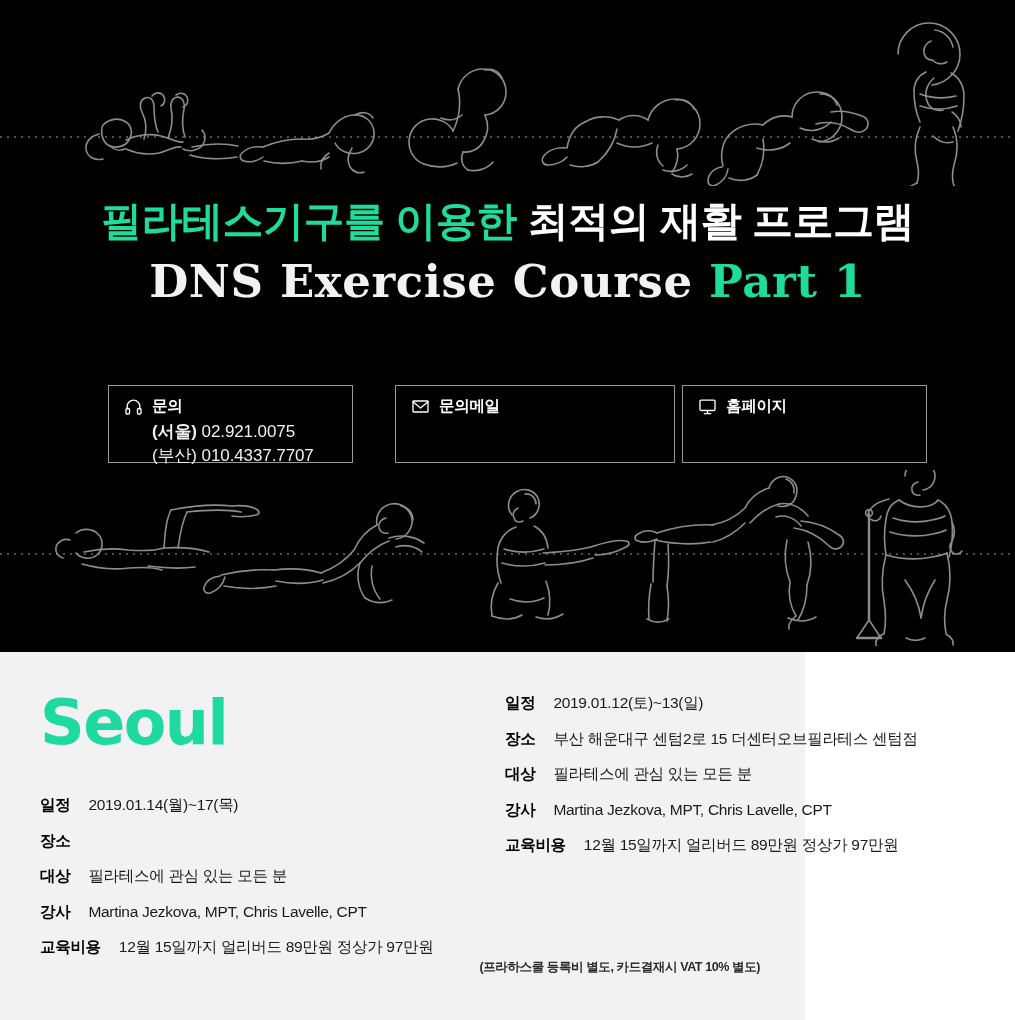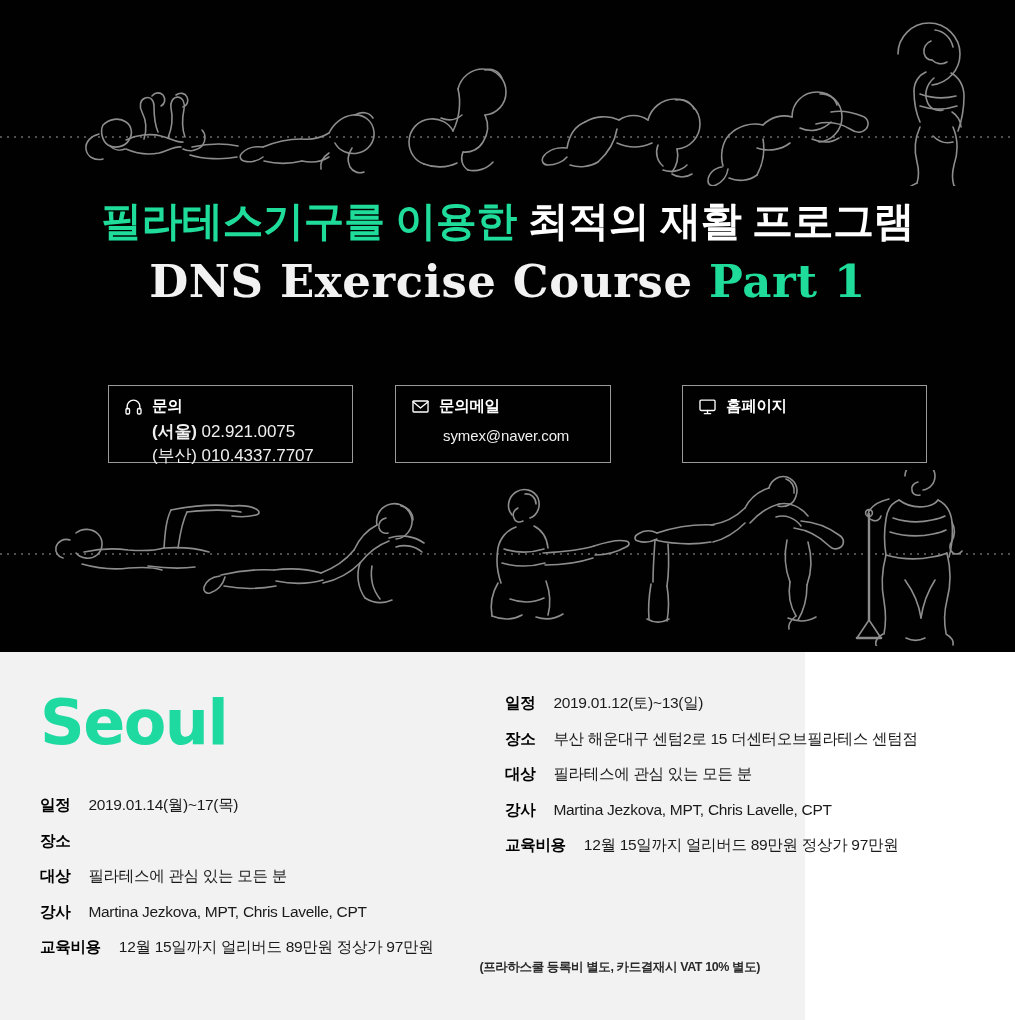--- a/index.html
+++ b/index.html
@@ -42,21 +42,21 @@
   .line-en .en-green{ color:#1FDC9A; }
 
   
   .contacts{ position:absolute; left:12px; top:385px; width:1015px; height:80px;text-decoration:underline; }
   .cbox{
     position:absolute; top:0; height:78px;
     border:1px solid #9a9a9a; color:#ffffff;
     padding:9px 0 0 15px;
   }
   .cbox.c1{ left:96px; width:245px; }
-  .cbox.c2{ left:383px; width:216px; }
+  .cbox.c2{ left:383px; width:280px; }
   .cbox.c3{ left:670px; width:245px; }
   .cbox-head{ display:flex; align-items:center; gap:9px; height:22px; }
   .cbox-head .ico{ display:block; width:19px; height:19px; flex:0 0 19px; }
   .cbox-head .ico svg{ display:block; width:19px; height:19px; }
   .cbox-title{ font-size:15.5px; font-weight:700; color:#ffffff; letter-spacing:-0.3px; }
   .cbox-body{ padding-left:28px; margin-top:3px; }
   .cline{ font-size:17px; color:#f0f0f0; line-height:1.42; white-space:nowrap; letter-spacing:-0.1px; }
   .cline .reg{ font-weight:700; }
   .cbox.c2 .cbox-body, .cbox.c3 .cbox-body{ margin-top:8px; padding-left:32px; }
   .cbox.c2 .cline, .cbox.c3 .cline{ font-size:15px; }
@@ -231,23 +231,20 @@
 
       <div class="cbox c2">
         <div class="cbox-head">
           <span class="ico">
             <svg viewBox="0 0 24 24" fill="none" stroke="#ffffff" stroke-width="1.7" stroke-linecap="round" stroke-linejoin="round">
               <rect x="2.5" y="5" width="19" height="14" rx="1"></rect>
               <path d="M2.5 6l9.5 8 9.5-8"></path>
             </svg>
           </span>
           <span class="cbox-title">문의메일</span>
-        </div>
-        <div class="cbox-body">
-          <div class="cline">symex@naver.com</div>
         </div>
       </div>
 
       <div class="cbox c3">
         <div class="cbox-head">
           <span class="ico">
             <svg viewBox="0 0 24 24" fill="none" stroke="#ffffff" stroke-width="1.7" stroke-linecap="round" stroke-linejoin="round">
               <rect x="2.5" y="4" width="19" height="13" rx="1.4"></rect>
               <path d="M8 21h8M12 17v4"></path>
             </svg>

